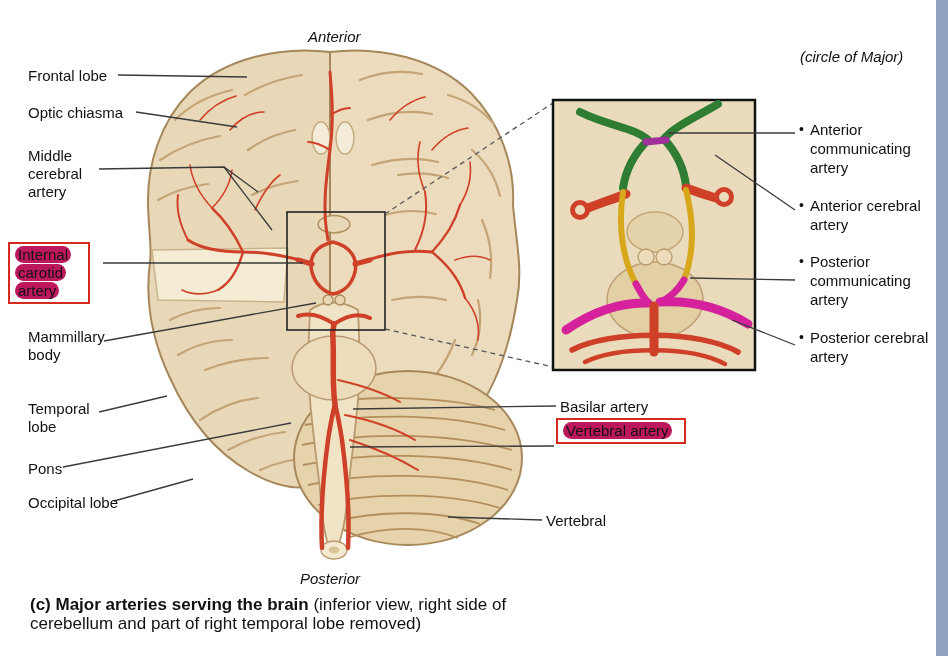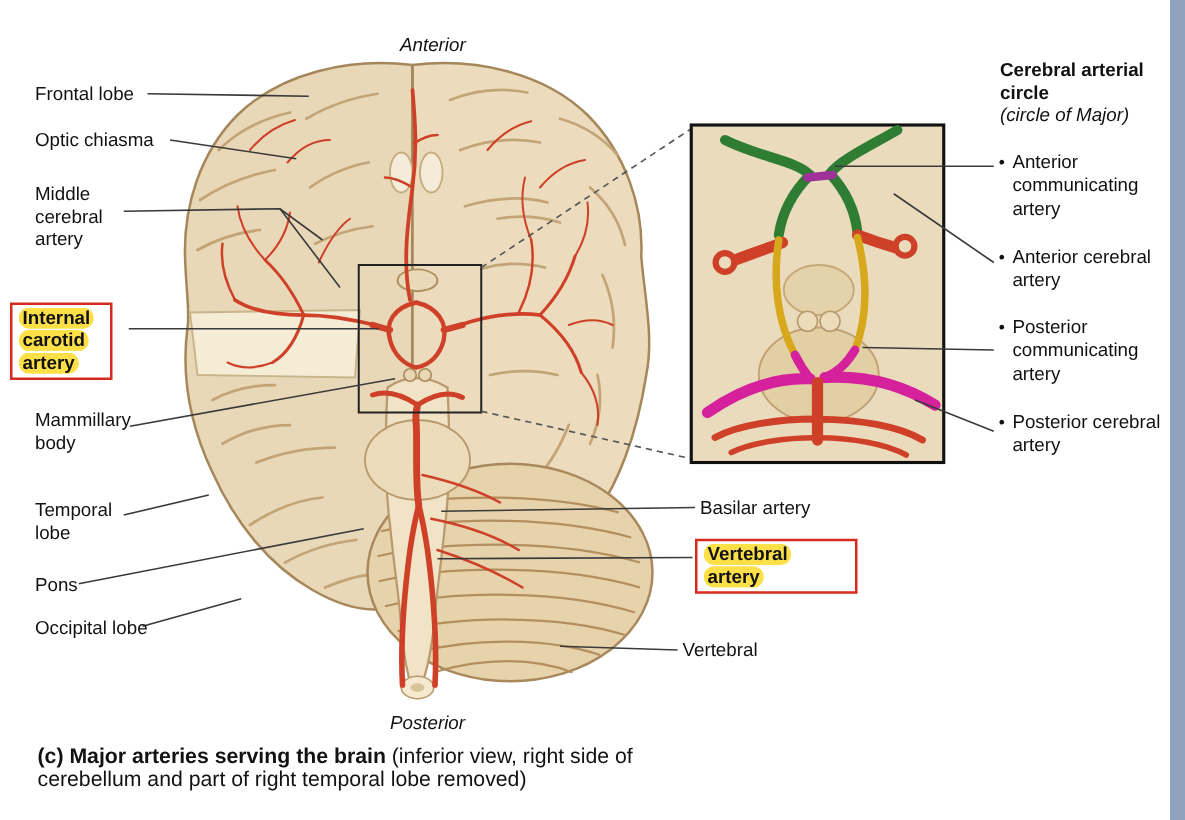--- a/index.html
+++ b/index.html
@@ -5,32 +5,31 @@
   html,body{margin:0;padding:0;}
   body{
     width:948px;height:656px;background:#ffffff;overflow:hidden;
     font-family:"Liberation Sans", sans-serif;color:#111;
   }
   .stage{position:relative;width:948px;height:656px;background:#fff;}
   svg.art{position:absolute;left:0;top:0;}
   .label{
     position:absolute;font-size:15px;line-height:18px;color:#121212;
   }
-  .orient{position:absolute;font-size:15px;font-style:italic;color:#121212;margin-left:12px;}
+  .orient{position:absolute;font-size:15px;font-style:italic;color:#121212;}
   .hl{
     border:2.5px solid #d42b1e;
     padding:2px 5px;
     background:transparent;
   }
   .hl .hl-text{
-    background:#fde047;
+    background:#be185d;
     border-radius:9px;
     padding:0 3px;
     box-decoration-break:clone;
-    font-weight:bold;
     -webkit-box-decoration-break:clone;
   }
   .legend-title{position:absolute;left:800px;top:48px;width:138px;font-size:15px;line-height:18px;}
   .lt-bold{font-weight:bold;}
   .lt-italic{font-style:italic;}
   .legend-item{
     position:absolute;left:799px;width:146px;font-size:15px;line-height:19px;
     display:flex;align-items:flex-start;
   }
   .legend-item .bullet{margin-right:6px;font-size:14px;line-height:19px;}
@@ -258,27 +257,26 @@
   <div class="label" style="left:28px;top:147px;width:68px">Middle cerebral artery</div>
   <div class="label hl" style="left:8px;top:242px;width:68px">
     <span class="hl-text">Internal carotid artery</span>
   </div>
   <div class="label" style="left:28px;top:400px;width:70px">Temporal lobe</div>
   <div class="label" style="left:28px;top:328px;width:85px">Mammillary body</div>
   <div class="label" style="left:28px;top:460px;width:60px">Pons</div>
   <div class="label" style="left:28px;top:494px;width:110px">Occipital lobe</div>
 
   <div class="label" style="left:560px;top:398px;width:120px">Basilar artery</div>
-  <div class="label hl" style="left:556px;top:431px;width:116px">
+  <div class="label hl" style="left:556px;top:418px;width:116px">
     <span class="hl-text">Vertebral artery</span>
   </div>
   <div class="label" style="left:546px;top:512px;width:100px">Vertebral</div>
 
   <div class="legend-title">
-    <div class="lt-bold">Cerebral arterial circle</div>
     <div class="lt-italic">(circle of Major)</div>
   </div>
   <div class="legend-item" style="top:120px">
     <span class="bullet">•</span>
     <span>Anterior communicating artery</span>
   </div>
   <div class="legend-item" style="top:196px">
     <span class="bullet">•</span>
     <span>Anterior cerebral artery</span>
   </div>

